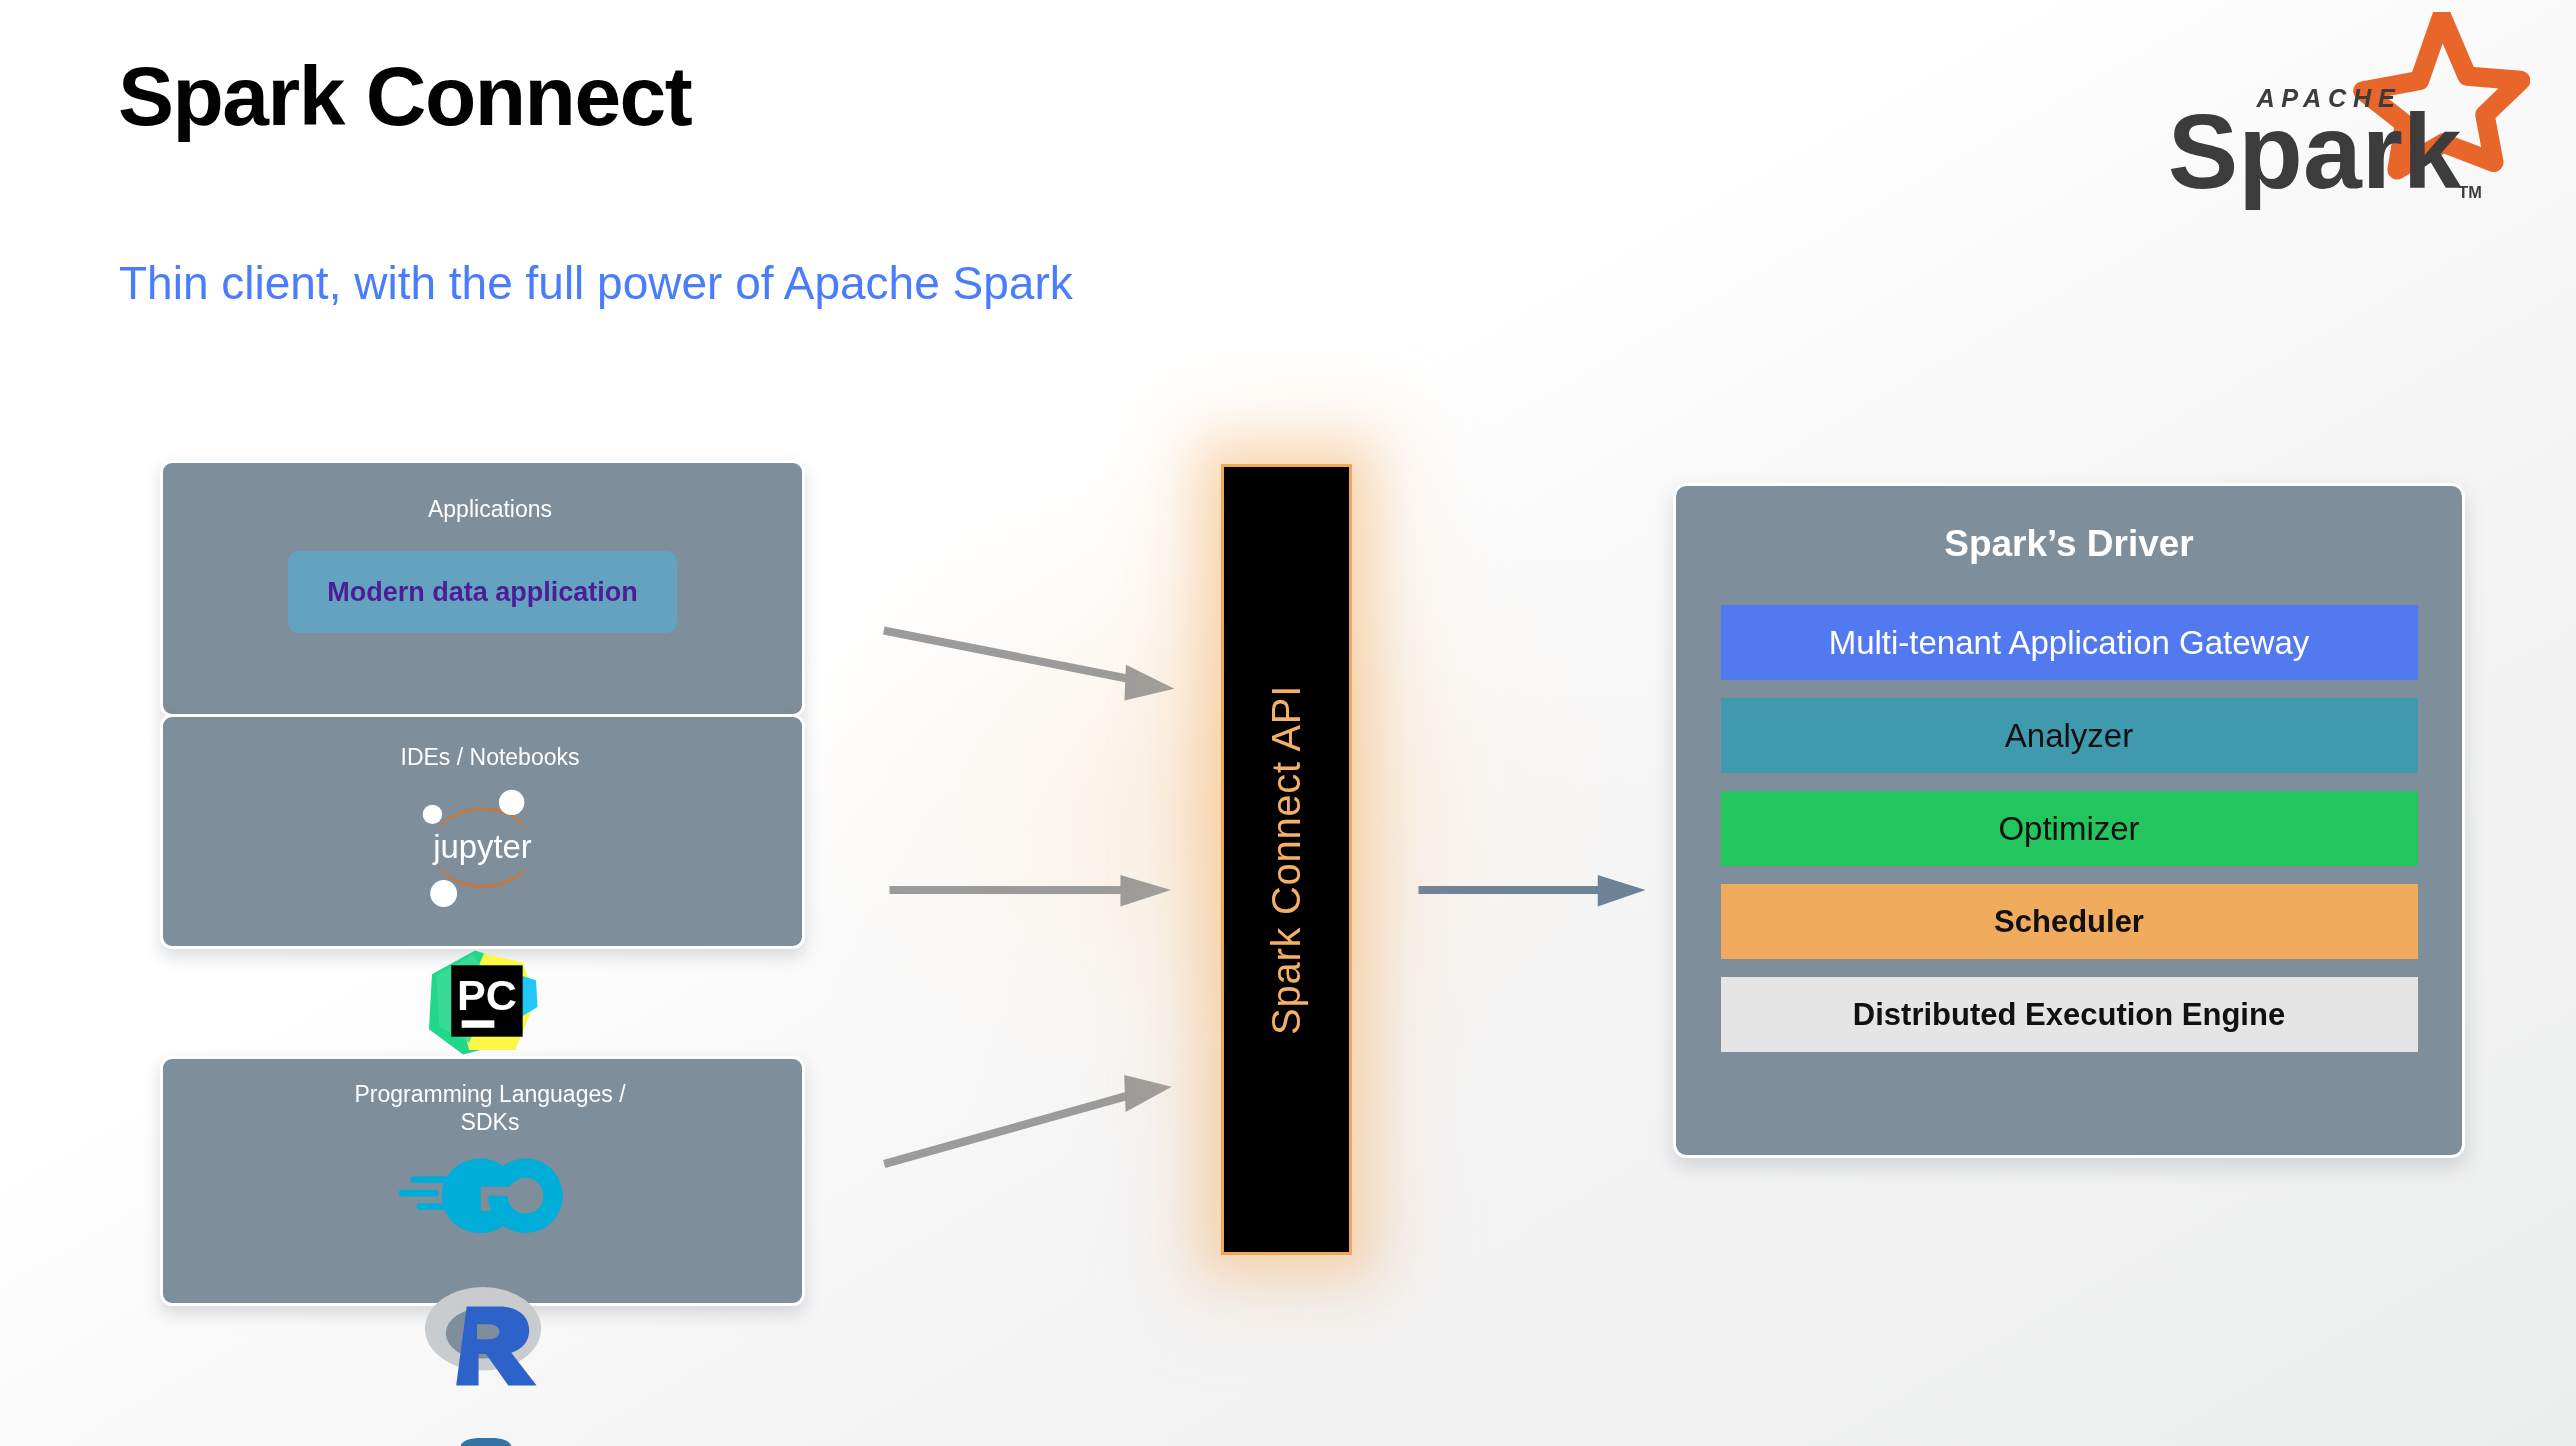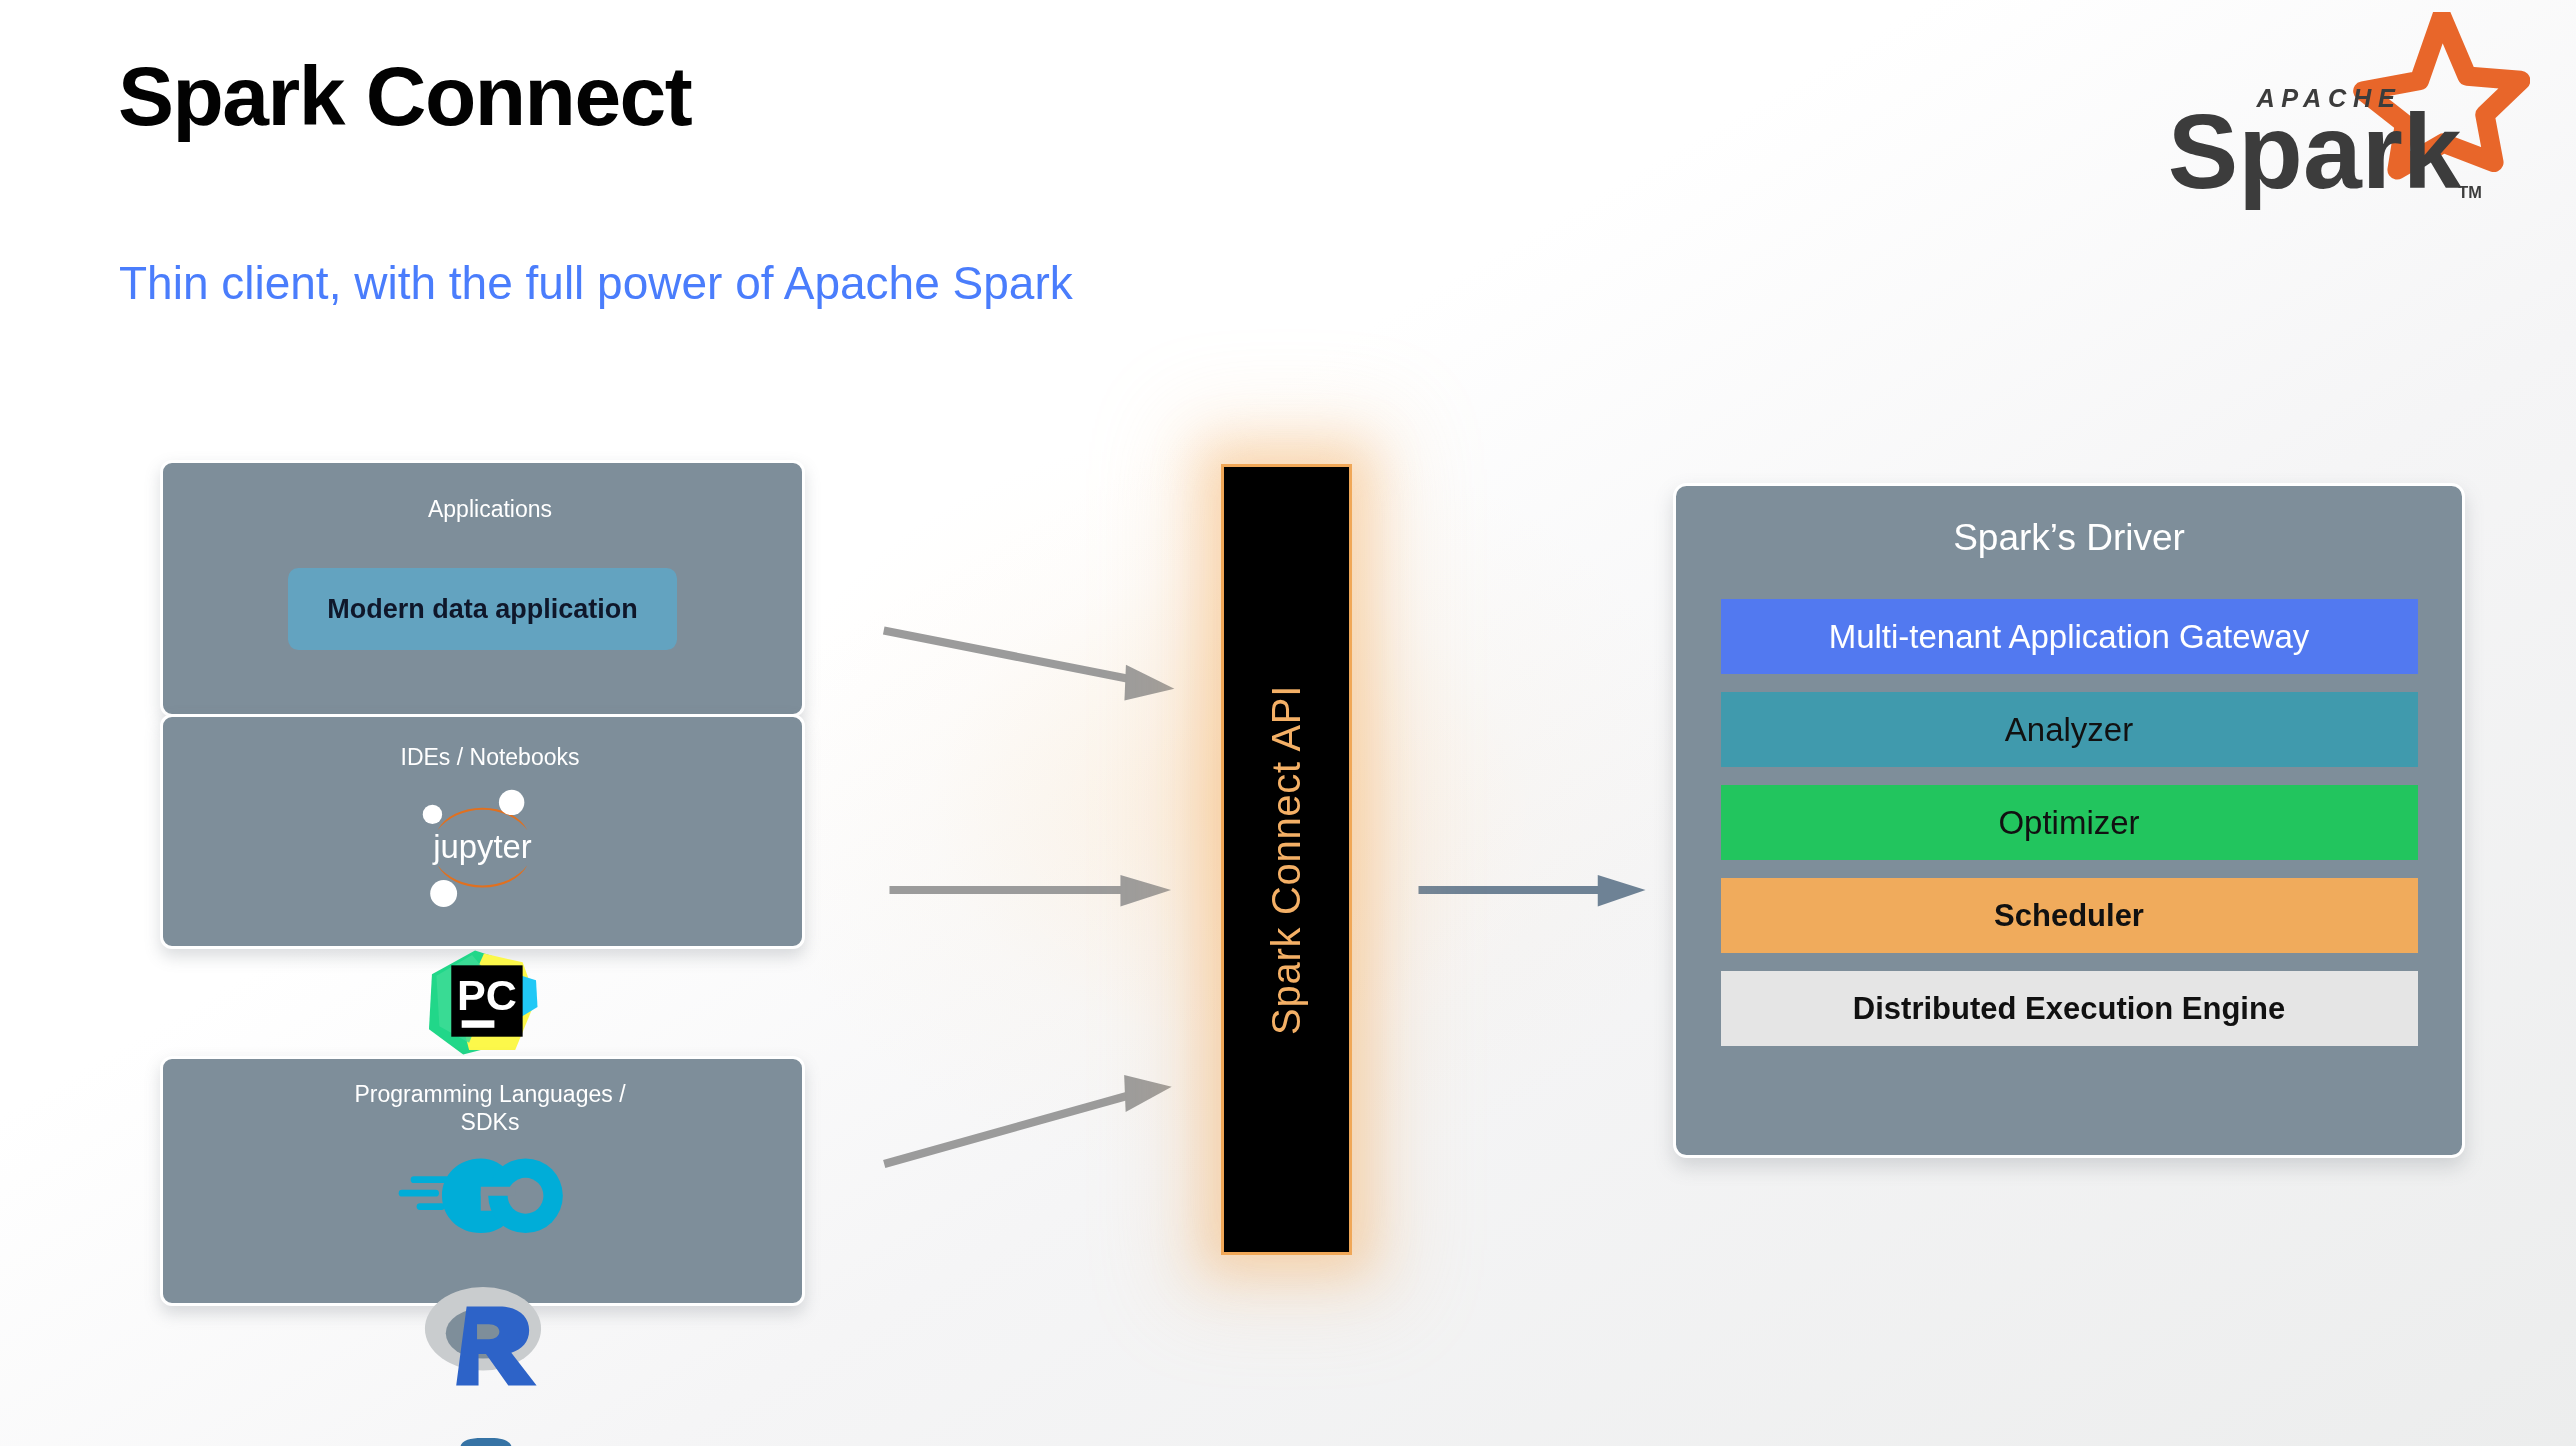--- a/index.html
+++ b/index.html
@@ -37,24 +37,24 @@
   }
   .client-title {
     color:#ffffff; font-size:23px; font-weight:400; text-align:center;
     line-height:1.18; width:100%;padding-left:15px;
   }
   #panel-applications { top:460px; height:257px; padding-top:33px; }
   #panel-ides        { top:714px; height:235px; padding-top:27px; }
   #panel-langs       { top:1056px; height:250px; padding-top:22.4px; }
 
   #modern-app-box {
-    margin-top:45px; width:389px; height:82px;
+    margin-top:28px; width:389px; height:82px;
     background:#63a3c0; border-radius:10.4px;
     display:flex; align-items:center; justify-content:center;
-    color:#0f172a; font-size:27px; font-weight:700;
+    color:#4c1d95; font-size:27px; font-weight:700;
   }
 
   .logo-row { display:flex; align-items:center; justify-content:center; gap:33px; margin-top:12px;flex-direction:column; }
 
   
   #spark-connect-bar {
     position:absolute; left:1221px; top:464px; width:131px; height:791px;
     background:#000000; border:3px solid #f0a757;
     box-shadow:0 0 46px 19.4px rgba(245,170,90,0.38), 0 0 89px 45px rgba(248,196,140,0.22);
     display:flex; align-items:center; justify-content:center;
@@ -64,21 +64,21 @@
     color:#f4b066; font-size:40px; font-weight:400; letter-spacing:0.7px; white-space:nowrap;
   }
 
   
   #driver-panel {
     position:absolute; left:1673px; top:483px; width:792px; height:675px;
     background:#7e8e9a; border:3.7px solid #ffffff; border-radius:13.4px;
     box-shadow:0 9px 19.4px rgba(90,100,110,0.22);
     display:flex; flex-direction:column; align-items:center; padding-top:31px;
   }
-  #driver-title { color:#ffffff; font-size:37px; font-weight:400; }
+  #driver-title { color:#ffffff; font-size:37px; font-weight:700;margin-top:6px; }
   .driver-row {
     width:697px; height:75px; margin-top:18px;
     display:flex; align-items:center; justify-content:center;
     font-size:33px; font-weight:400;
   }
   .driver-row.first { margin-top:40px; }
   .driver-row.bold { font-weight:700; font-size:31px; }
 
   
   .arrow-svg { position:absolute; overflow:visible; }

